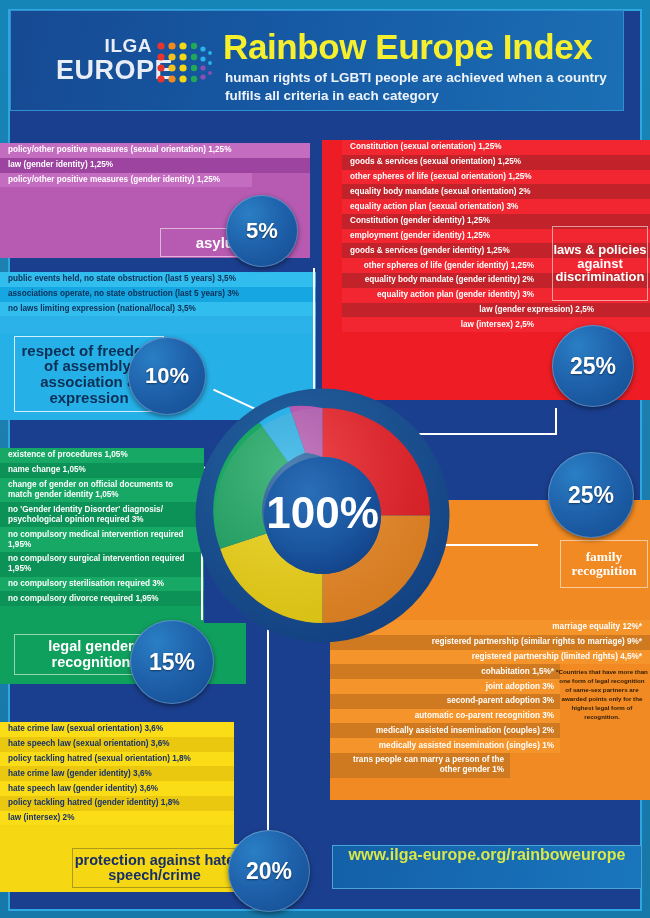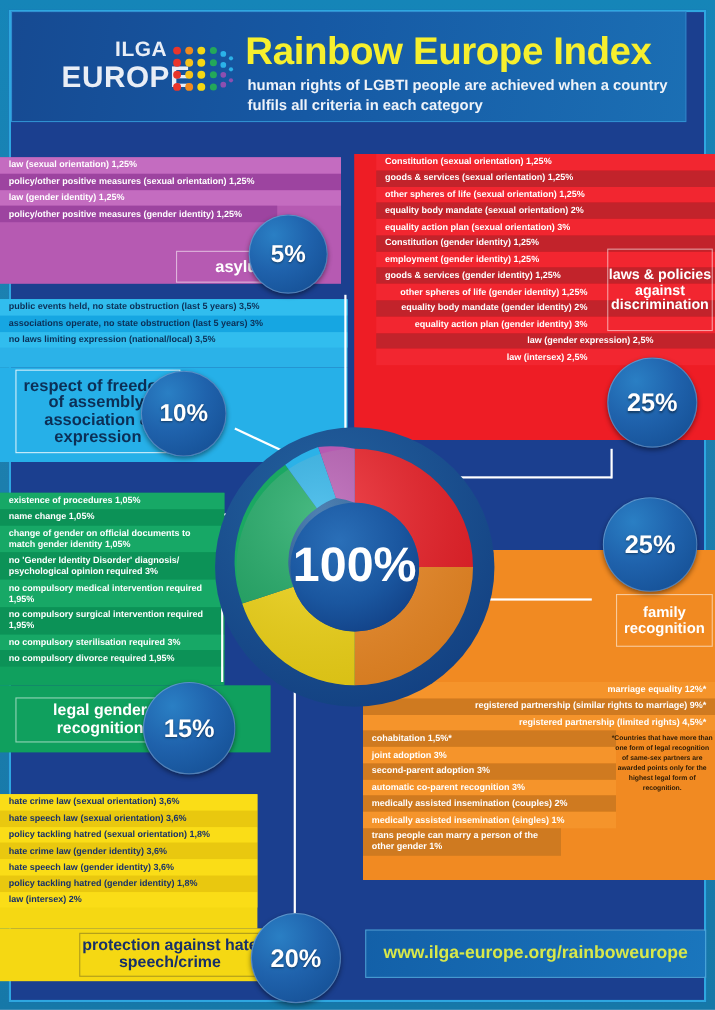--- a/index.html
+++ b/index.html
@@ -115,44 +115,44 @@
   #laws-block .row:nth-child(even) { background:#c2232b; }
   #laws-block .row.ra { text-align:right; }
 
   #laws-label { left:552px; top:226px; width:96px; height:75px; font-size:13px; }
 
   
   #family-block { position:absolute; left:330px; top:620px; width:320px; height:180px; background:#f18a22; }
   #family-block .row { text-align:right; }
   #family-block .row:nth-child(odd)  { background:#f5942b; }
   #family-block .row:nth-child(even) { background:#cf7a20; }
-  #family-block .row.la { text-align:left; }
+  #family-block .row.la { text-align:right; }
 
   #family-strip { position:absolute; left:330px; top:500px; width:320px; height:120px; background:#f18a22; }
-  #family-label { left:560px; top:540px; width:88px; height:48px; font-size:13.5px; }
+  #family-label { left:560px; top:540px; width:88px; height:48px; font-size:13.5px;font-family:Liberation Serif, serif; }
 
   .footnote {
     position:absolute; left:556px; top:668px; width:92px;
     color:#2a1a06; font-size:6.2px; font-weight:bold; text-align:center; line-height:1.45;
     z-index: 25;
   }
 
   
   #donut-wrap { position:absolute; left:195px; top:388px; width:255px; height:255px; z-index:30; }
 
   
   .conn { position:absolute; background:#ffffff; z-index:28; }
   .dot  { position:absolute; width:6px; height:6px; border-radius:50%; background:#ffffff; z-index:29; }
 
   
   #url-box {
     position:absolute; left:332px; top:845px; width:310px; height:44px;
     background: linear-gradient(100deg,#1360a8 0%,#1a76bd 100%);
     border:1px solid #4aa4d8;
-    display:flex; align-items:center; justify-content:center;
+    display:flex; justify-content:center;
   }
   #url-box span { color:#d8e84a; font-size:16px; font-weight:bold; }
 </style>
 </head>
 <body>
 
 <div id="poster">
 
   <div class="panel"></div>
 
@@ -186,21 +186,20 @@
           <circle cx="54" cy="26" r="1.9" fill="#2bb2e8"></circle>
           <circle cx="54" cy="36" r="1.9" fill="#8c4fb0"></circle>
         </g>
       </svg>
     </div>
     <div class="title-main">Rainbow Europe Index</div>
     <div class="title-sub">human rights of LGBTI people are achieved when a country fulfils all criteria in each category</div>
   </div>
 
   <div id="asylum-block" class="rows">
-    <div class="row">law (sexual orientation) 1,25%</div>
     <div class="row">policy/other positive measures (sexual orientation) 1,25%</div>
     <div class="row">law (gender identity) 1,25%</div>
     <div class="row wrap" style="width:252px">policy/other positive measures (gender identity) 1,25%</div>
   </div>
   <div id="asylum-label" class="catlabel">asylum</div>
   <div class="bubble" style="left:226px; top:195px; width:72px; height:72px; font-size:22px;">5%</div>
 
   <div id="freedom-strip"></div>
   <div id="freedom-block" class="rows">
     <div class="row">public events held, no state obstruction (last 5 years) 3,5%</div>

